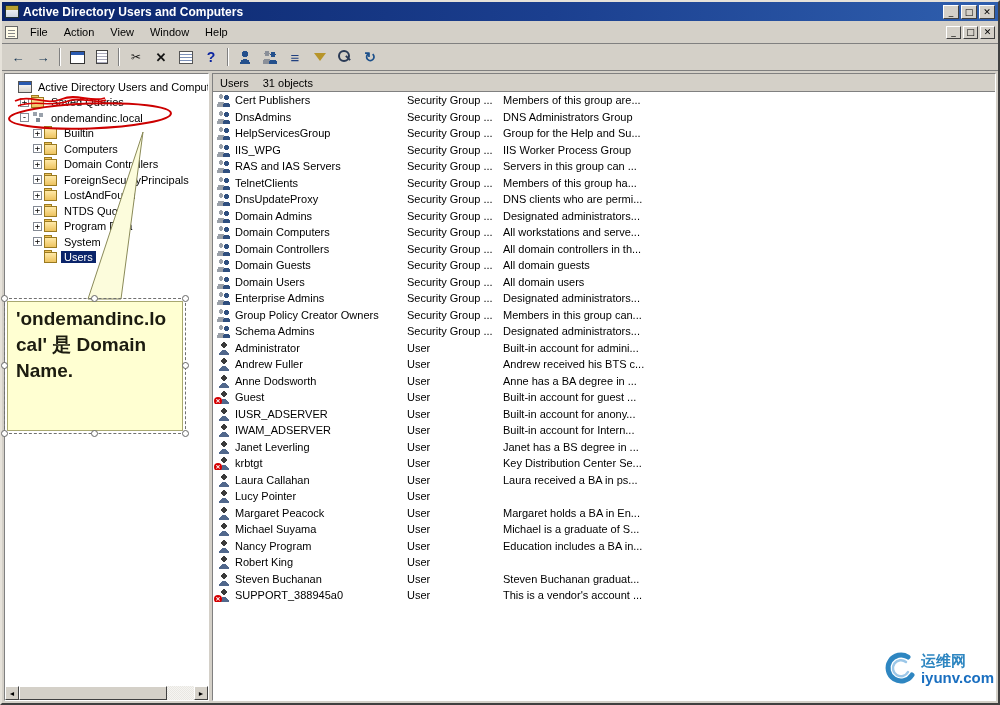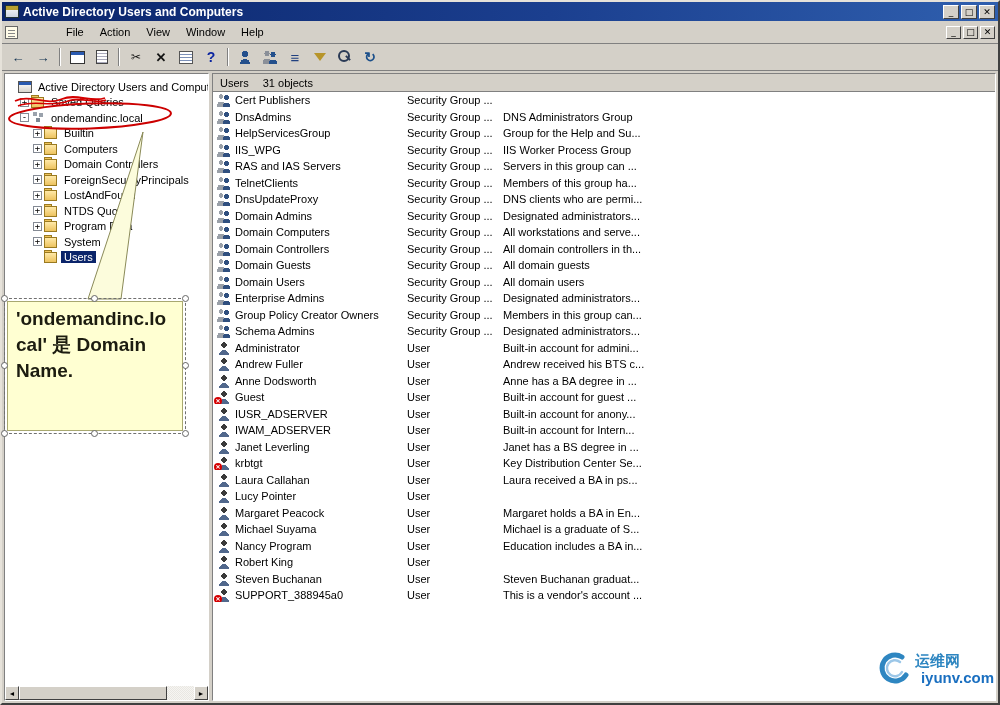--- a/index.html
+++ b/index.html
@@ -15,21 +15,21 @@
   .titlebar .ttl { font-size:12px; font-weight:bold; white-space:nowrap; }
   .app-ic { width:14px; height:13px; position:relative; background:linear-gradient(#fdfdfd,#cfd6e2); border:1px solid #233; }
   .app-ic::before { content:""; position:absolute; left:0; right:0; top:0; height:4px; background:#b8a030; }
   .controls { margin-left:auto; display:flex; gap:2px; }
   .wbtn { width:16px; height:14px; background:#d4d0c8; border:1px solid; border-color:#fff #404040 #404040 #fff;
     font-size:9px; line-height:10px; color:#000; display:flex; align-items:center; justify-content:center; font-family:"DejaVu Sans",sans-serif; }
   .controls-sm .wbtn { width:15px; height:13px; }
 
   
   .menubar { height:23px; background:#d4d0c8; display:flex; align-items:center; padding:0 3px;
-    border-bottom:1px solid #808080; font-size:11px;gap:36px; }
+    border-bottom:1px solid #808080; font-size:11px; }
   .menu-doc { width:13px; height:13px; background:#fffbe8; border:1px solid #666; margin-right:4px; position:relative; }
   .menu-doc::before { content:""; position:absolute; left:2px; top:3px; width:7px; height:1px; background:#888; box-shadow:0 3px 0 #888, 0 6px 0 #888; }
   .mitem { padding:3px 8px; color:#000; }
 
   
   .toolbar { height:27px; background:#d4d0c8; display:flex; align-items:center; gap:1px; padding:0 4px;
     border-bottom:1px solid #808080; }
   .tbtn { width:24px; height:23px; background:#d4d0c8; border:1px solid transparent; display:flex; align-items:center; justify-content:center; }
   .tsep { width:2px; height:18px; border-left:1px solid #808080; border-right:1px solid #fff; margin:0 3px; }
   .tbi { display:flex; align-items:center; justify-content:center; font-size:13px; color:#111; position:relative; }
@@ -132,21 +132,21 @@
     padding:4px 8px; font-size:19px; font-weight:bold; line-height:26px; color:#1c1c10; overflow-wrap:anywhere; }
   .hdl { position:absolute; width:7px; height:7px; border-radius:50%; background:#fff; border:1px solid #666; z-index:51; }
   .h-tl{left:-4px;top:-4px}.h-tm{left:50%;margin-left:-4px;top:-4px}.h-tr{right:-4px;top:-4px}
   .h-ml{left:-4px;top:50%;margin-top:-4px}.h-mr{right:-4px;top:50%;margin-top:-4px}
   .h-bl{left:-4px;bottom:-4px}.h-bm{left:50%;margin-left:-4px;bottom:-4px}.h-br{right:-4px;bottom:-4px}
 
   
   .watermark { position:absolute; right:4px; bottom:16px; z-index:60; display:flex; align-items:center; gap:4px; }
   .wm-texts { display:flex; flex-direction:column; line-height:1.15; }
   .wm-name { color:#2e86c1; font-weight:bold; font-size:15px; }
-  .wm-url  { color:#1a6fc0; font-weight:bold; font-size:15px;margin-left:6px; }
+  .wm-url  { color:#1a6fc0; font-weight:bold; font-size:15px; }
 </style>
 </head>
 <body>
 
 <div class="window">
 
   <div class="titlebar">
     <span class="app-ic"></span>
     <span class="ttl">Active Directory Users and Computers</span>
     <span class="controls">
@@ -310,20 +310,21 @@
         <span>Users</span>
         <span>31 objects</span>
       </div>
       <div class="rows">
           <div class="lrow">
     <span class="cell name">
       <span class="ri group"></span>
       <span class="txt">Cert Publishers</span>
     </span>
     <span class="cell type">Security Group ...</span>
+    <span class="cell desc">Members of this group are...</span>
   </div>
           <div class="lrow">
     <span class="cell name">
       <span class="ri group"></span>
       <span class="txt">DnsAdmins</span>
     </span>
     <span class="cell type">Security Group ...</span>
     <span class="cell desc">DNS Administrators Group</span>
   </div>
           <div class="lrow">

